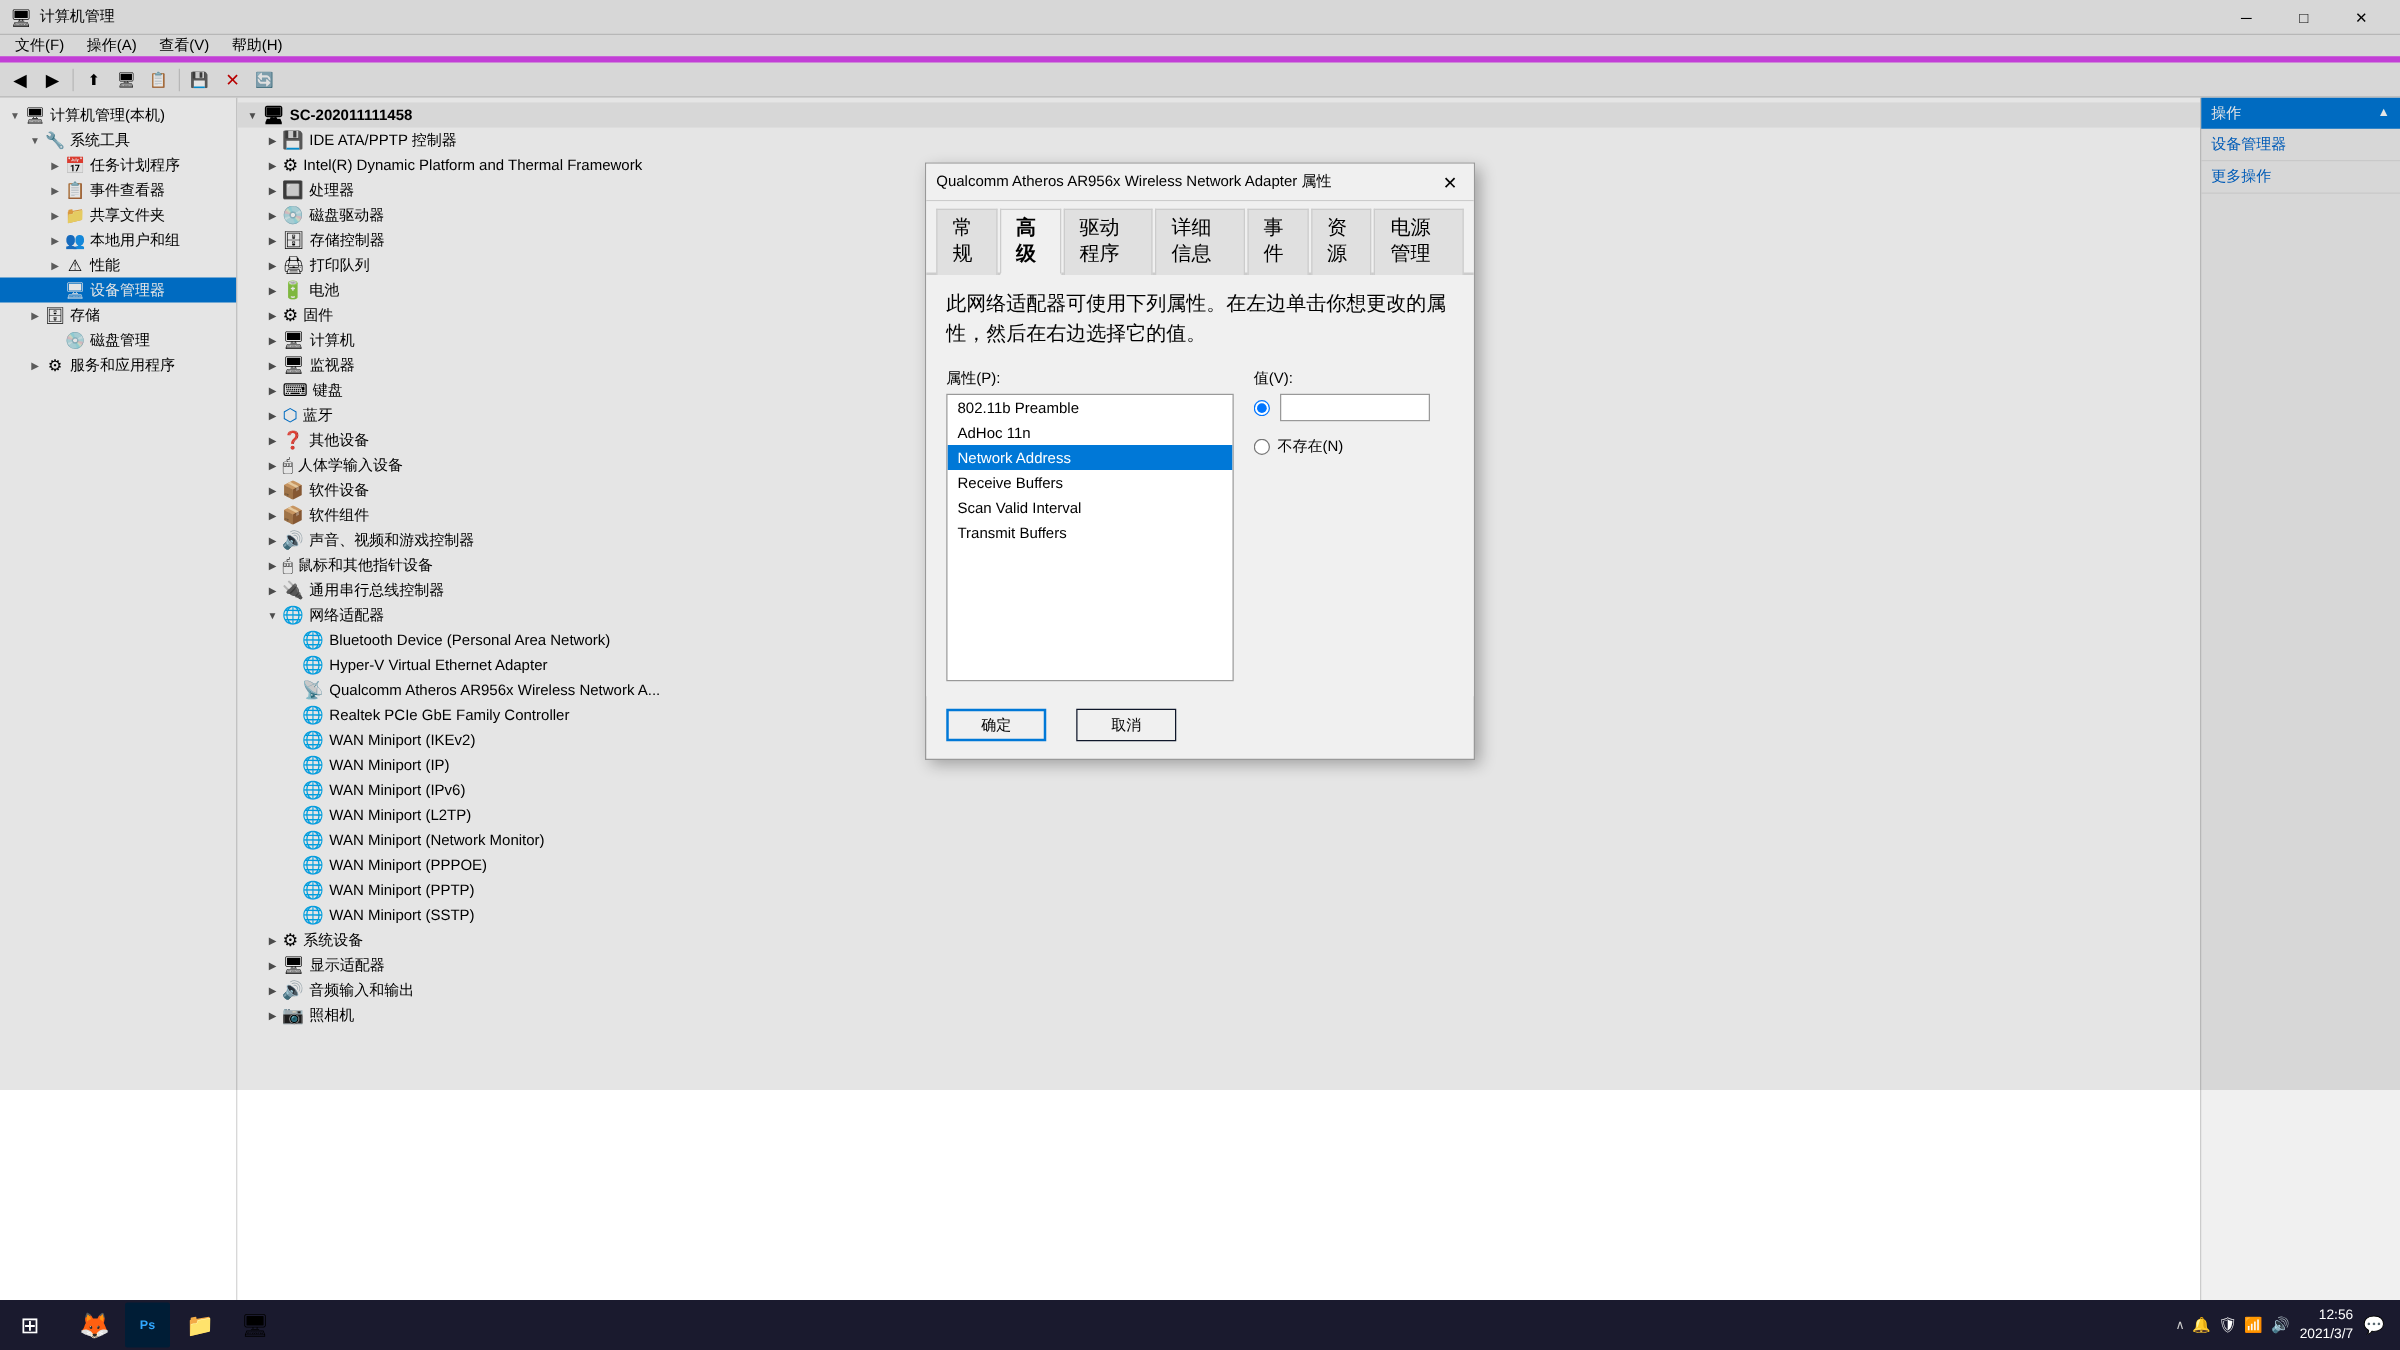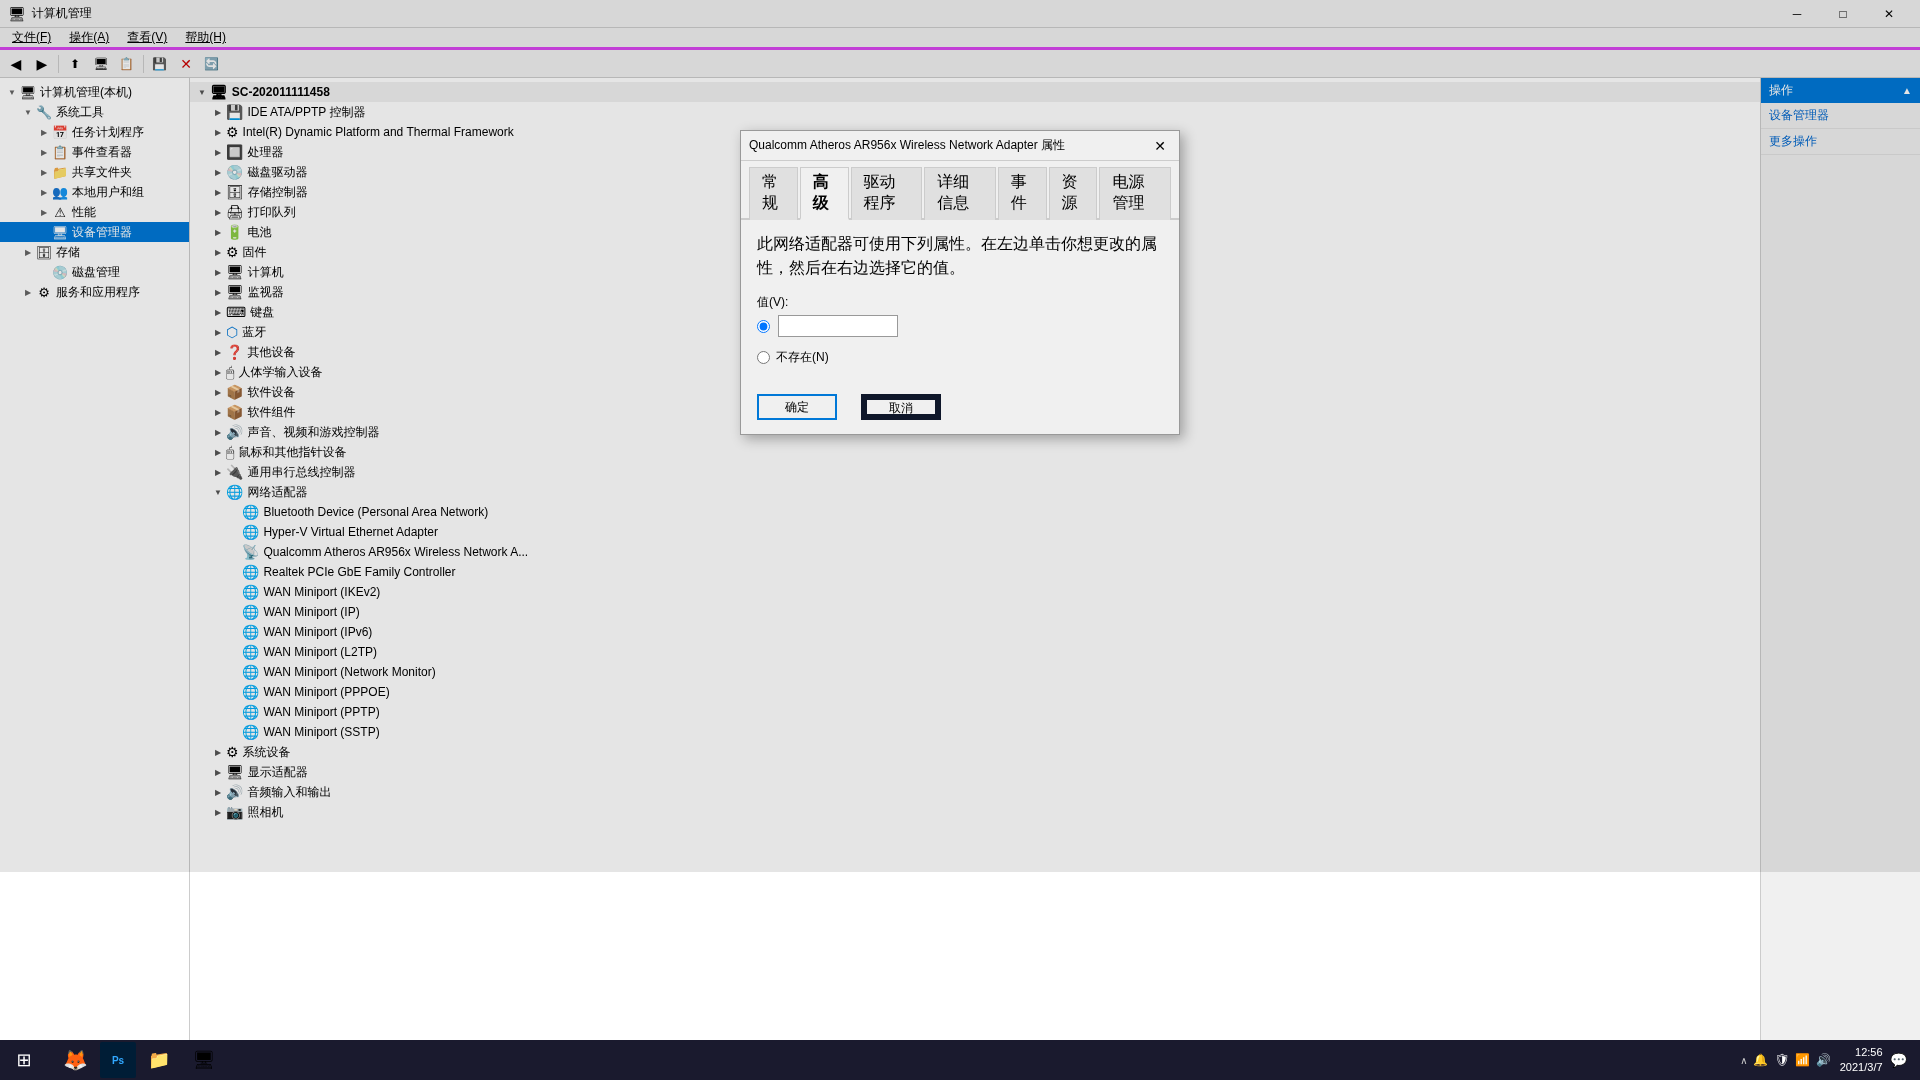--- a/index.html
+++ b/index.html
@@ -107,23 +107,22 @@
       align-items: center;
       justify-content: center;
     }
 
     
     .menu-bar {
       height: 22px;
       display: flex;
       align-items: center;
       padding: 0 4px;
-      border-bottom: 3px solid #d946ef;
+      border-bottom: 5px solid #d946ef;
       gap: 2px;
-      text-decoration: underline;
     }
     .menu-item {
       padding: 2px 8px;
       font-size: 12px;
       cursor: pointer;
       height: 20px;
       display: flex;
       align-items: center;
     }
 
@@ -376,21 +375,21 @@
 
     
     .dialog-footer {
       display: flex;
       padding: 10px 16px 14px;
       gap: 24px;
     }
     .dialog-btn {
       width: 80px;
       height: 26px;
-      border: 6px solid #0f172a;
+      border: 1px solid #0f172a;
       background: #f0f0f0;
       cursor: pointer;
       font-size: 12px;
       font-family: "Microsoft YaHei", sans-serif;
     }
     .dialog-btn.primary { border: 2px solid #0078d7; }
 
     
     .device-tree {
       padding: 4px 0;
@@ -737,20 +736,31 @@
       <div class="dialog-tab">事件</div>
       <div class="dialog-tab">资源</div>
       <div class="dialog-tab">电源管理</div>
     </div>
 
     <div class="dialog-content">
       <div class="dialog-desc">此网络适配器可使用下列属性。在左边单击你想更改的属性，然后在右边选择它的值。</div>
 
       <div class="dialog-body">
 
+        <div class="dialog-left">
+          <div class="section-label">属性(P):</div>
+          <div class="property-list">
+            <div class="property-item">802.11b Preamble</div>
+            <div class="property-item">AdHoc 11n</div>
+            <div class="property-item selected">Network Address</div>
+            <div class="property-item">Receive Buffers</div>
+            <div class="property-item">Scan Valid Interval</div>
+            <div class="property-item">Transmit Buffers</div>
+          </div>
+        </div>
 
         <div class="dialog-right">
           <div class="value-label">值(V):</div>
 
           <div class="value-input-area">
             <input type="radio" name="value-radio" checked="" style="">
             <input type="text" class="value-text-input" style="">
           </div>
 
           <div class="value-radio-group">

